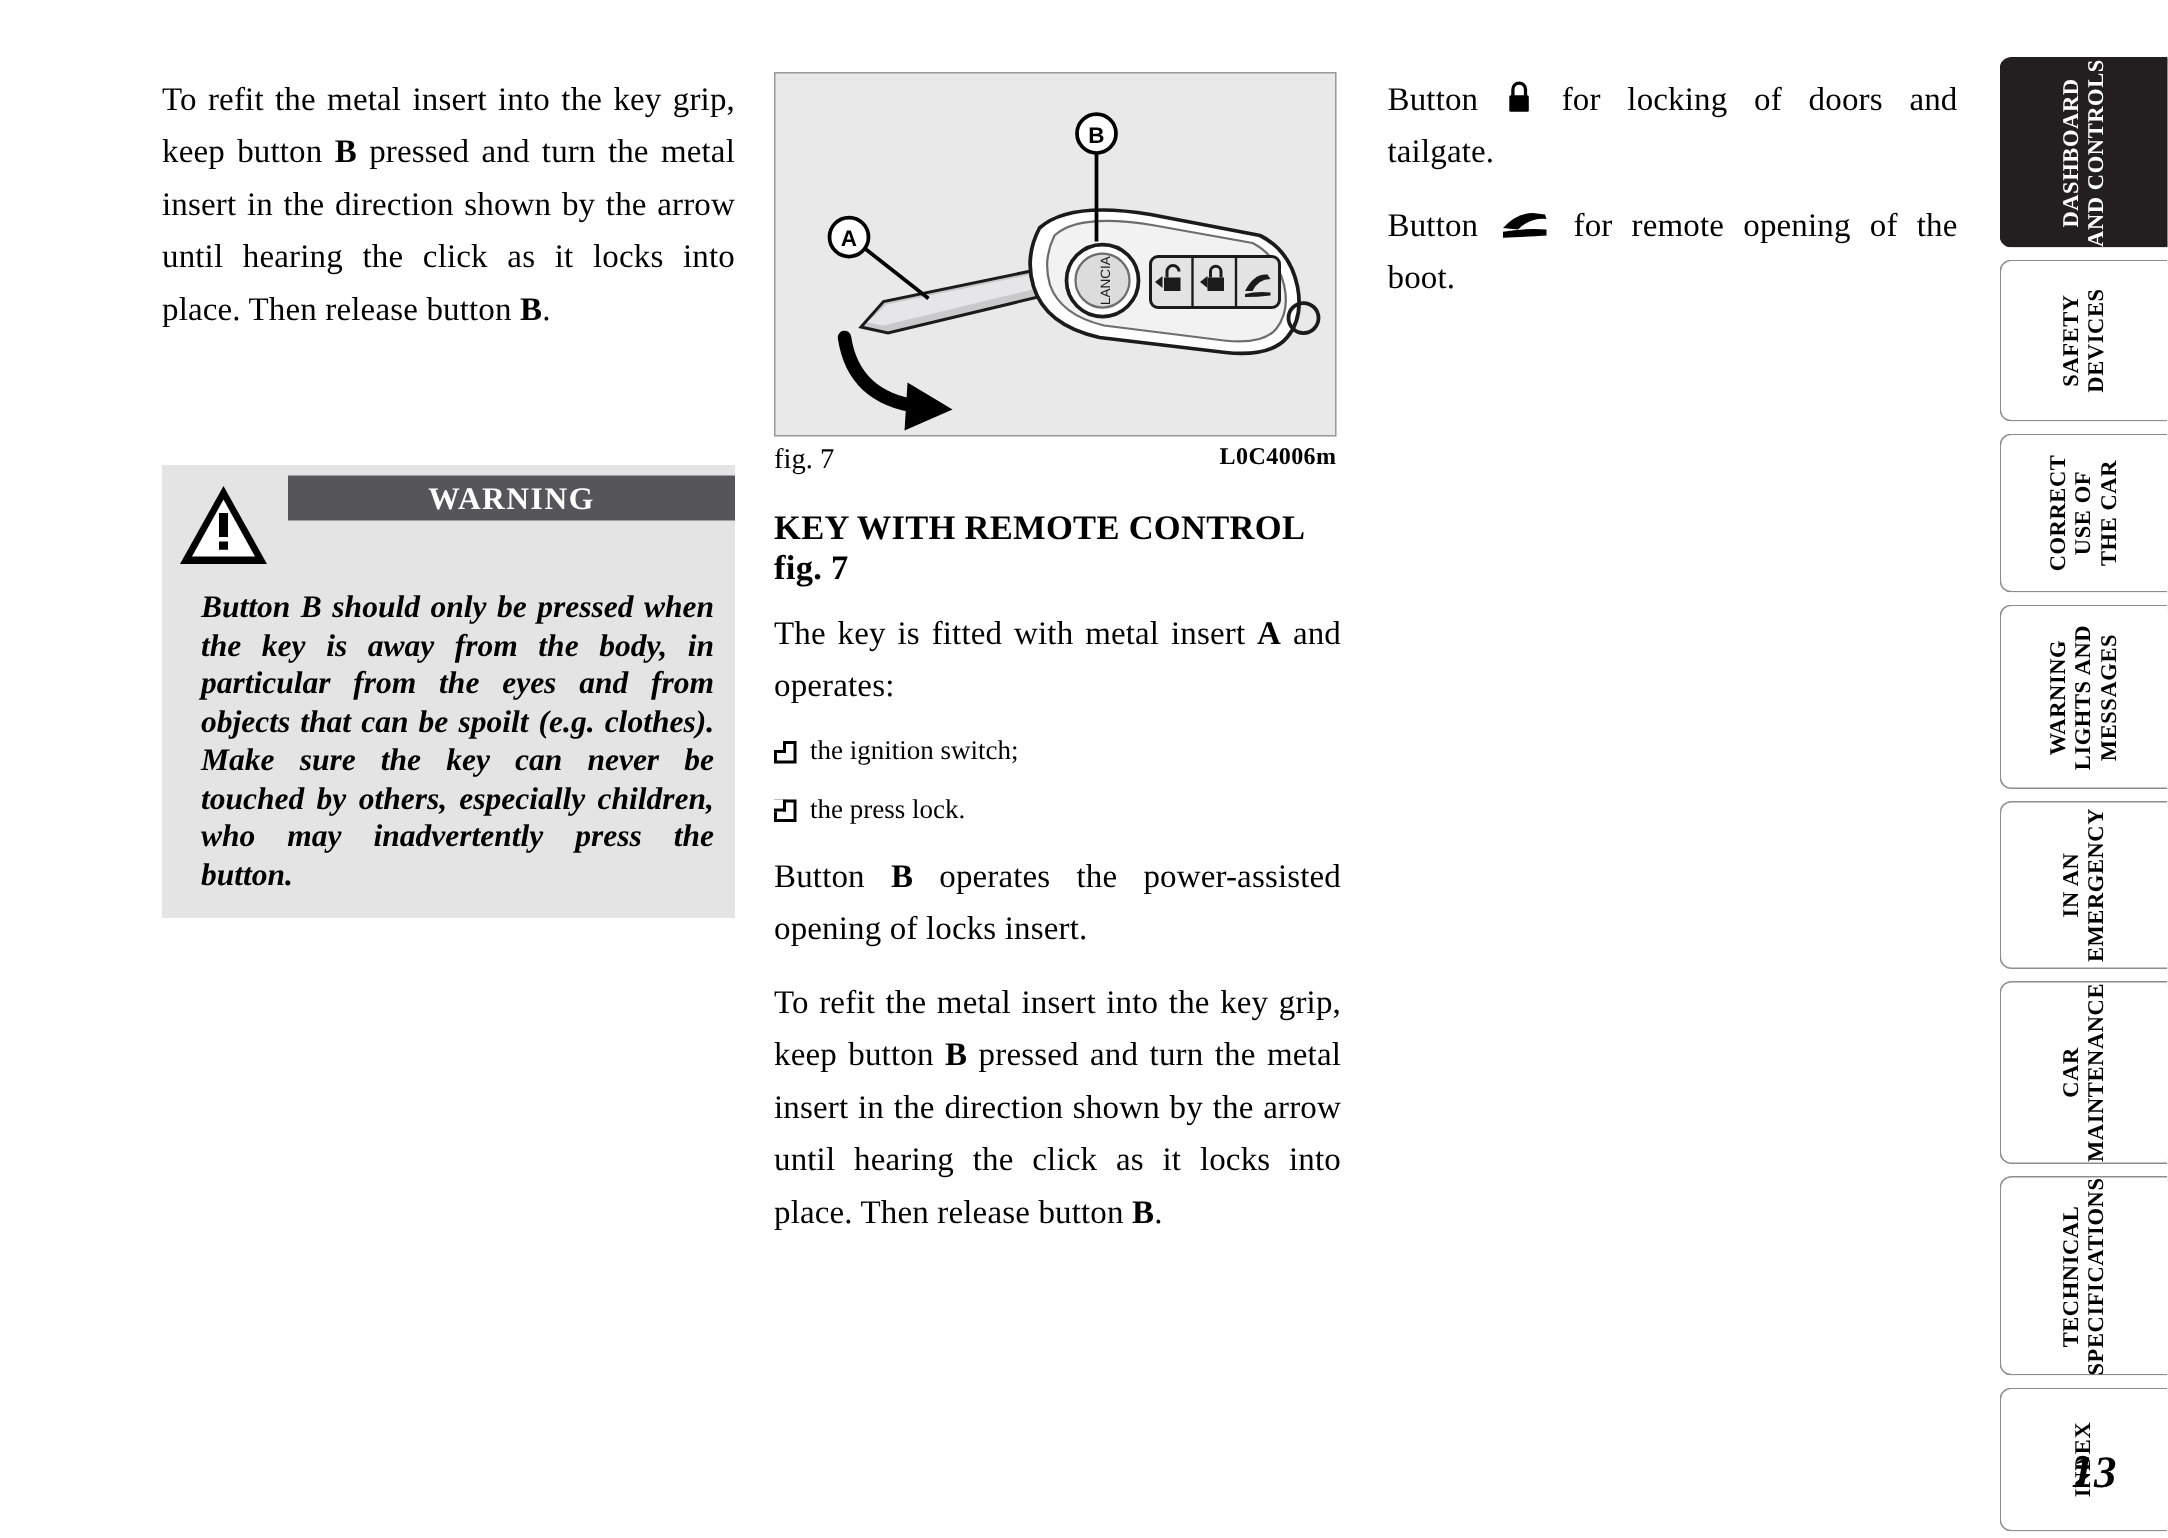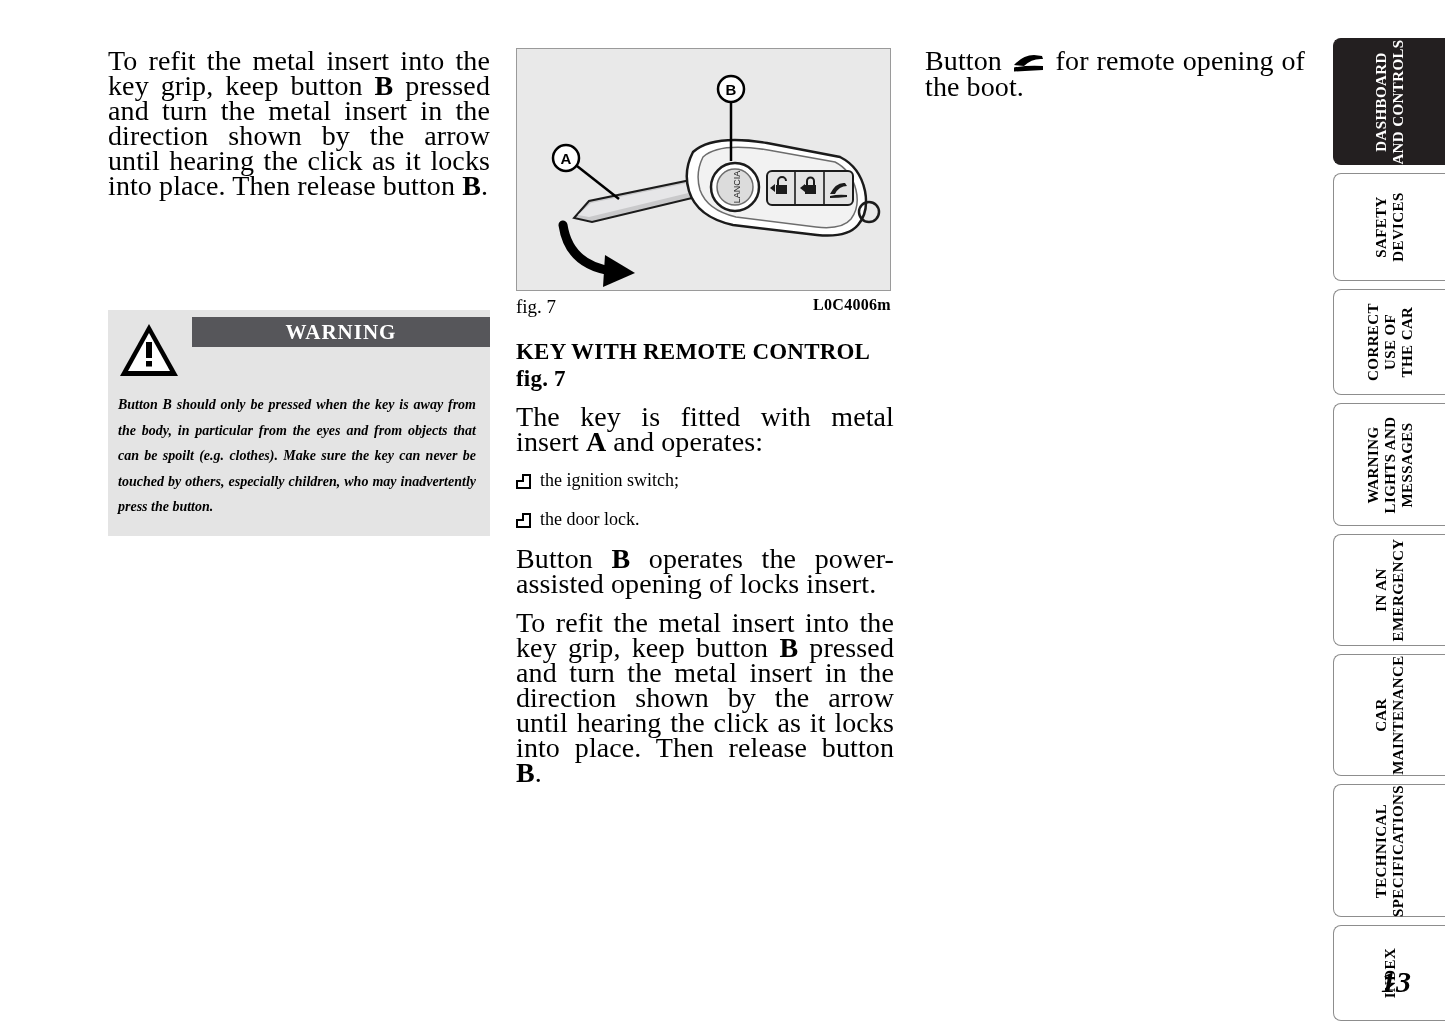--- a/index.html
+++ b/index.html
@@ -19,22 +19,22 @@
   
   .col {
     position: absolute;
     top: 48px;
   }
   .col1 { left: 108px; width: 382px; }
   .col3 { left: 925px; width: 380px; }
 
   p.body {
     margin: 0 0 14px 0;
-    font-size: 28px;
-    line-height: 25px;
+    font-size: 22px;
+    line-height: 35px;
     text-align: justify;
     text-justify: inter-word;
     letter-spacing: 0.1px;
     font-family: Liberation Serif, serif;
   }
   p.body.last { margin-bottom: 0; }
   .b { font-weight: bold; }
 
   
   .warning-box {
@@ -73,22 +73,22 @@
     font-family: "Liberation Serif", serif;
   }
   .warning-tri {
     position: absolute;
     left: 10px;
     top: 12px;
     width: 62px;
     height: 56px;
   }
   .warning-text {
-    padding: 52px 14px 16px 10px;
-    font-size: 14px;
+    padding: 52px 14px 16px 26px;
+    font-size: 21px;
     line-height: 25.5px;
     font-weight: bold;
     font-style: italic;
     text-align: justify;
     text-justify: inter-word;
   }
 
   
   .figure-box {
     position: absolute;
@@ -287,30 +287,34 @@
 <div class="col2-body">
   <h2 class="section-title">
     <span>KEY WITH REMOTE CONTROL</span><br>
     <span>fig. 7</span>
   </h2>
 
   <p class="body"><span>The key is fitted with metal insert </span><span class="b">A</span><span> and operates:</span></p>
 
   <ul class="bullets">
     <li><span class="sq"></span><span>the ignition switch;</span></li>
-    <li><span class="sq"></span><span>the door lock.</span></li>
+    <li><span class="sq"></span><span>the press lock.</span></li>
   </ul>
 
   <p class="body"><span>Button </span><span class="b">B</span><span> operates the power-assisted opening of locks insert.</span></p>
 
   <p class="body last"><span>To refit the metal insert into the key grip, keep button </span><span class="b">B</span><span> pressed and turn the metal insert in the direction shown by the arrow until hearing the click as it locks into place. Then release button </span><span class="b">B</span><span>.</span></p>
 </div>
 
 <div class="col col3">
 
+  <p class="body"><span>Button </span><span class="ic"><svg width="16" height="22" viewBox="0 0 16 22">
+          <path d="M3.6 10 V5.6 A4.2 4.2 0 0 1 12 5.6 V10" fill="none" stroke="#000" stroke-width="2.2"></path>
+          <rect x="1.2" y="9.5" width="13" height="11" rx="1" fill="#000"></rect>
+        </svg></span><span> for locking of doors and tailgate.</span></p>
 
   <p class="body last"><span>Button </span><span class="ic" style="vertical-align:-4px"><svg width="34" height="20" viewBox="0 0 34 20">
           <path d="M2 11 Q11 1 22 1 L30 2 L31 5 Q20 4 12 12 Z" fill="#000"></path>
           <path d="M2 13.5 Q16 11 31 12 L31 16 Q16 17 2 17.5 Z" fill="#000"></path>
         </svg></span><span> for remote opening of the boot.</span></p>
 </div>
 
 <div class="tabbar">
   <div class="tab active" style="height:127px;">
     <div class="tab-label"><span>DASHBOARD</span><br><span>AND CONTROLS</span></div>

